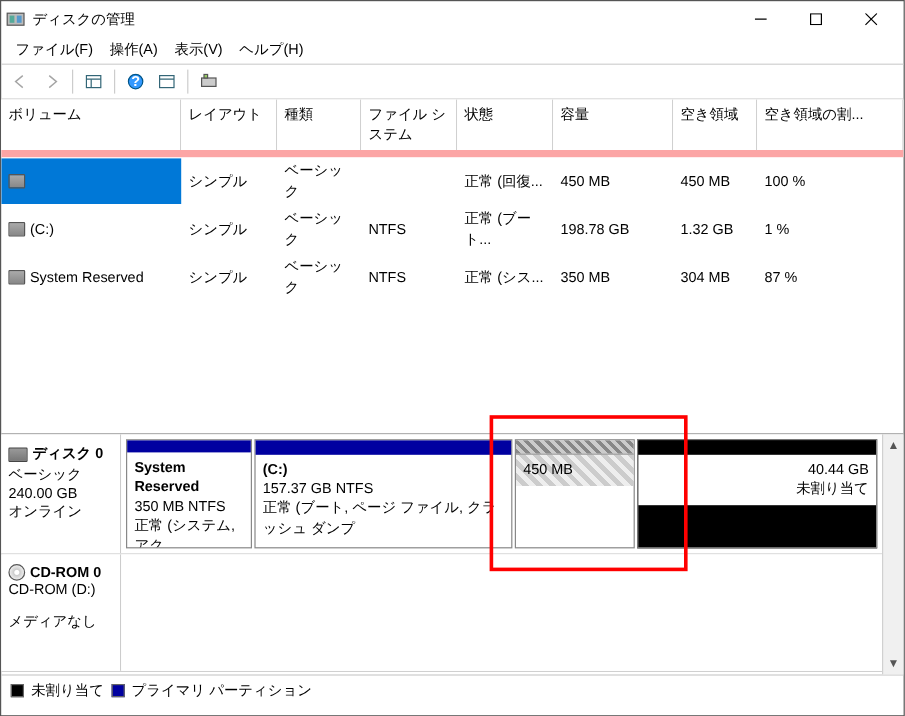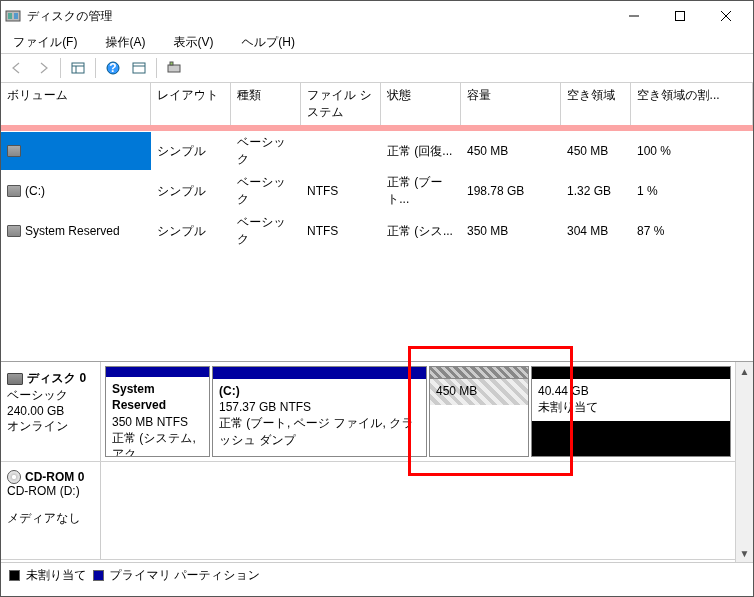--- a/index.html
+++ b/index.html
@@ -2,21 +2,21 @@
 <html><head>
 <meta charset="utf-8">
 <style>
 * { box-sizing: border-box; margin: 0; padding: 0; font-family: "Meiryo UI", "Yu Gothic UI", sans-serif; font-size: 12px; }
 body { background: #fff; width: 754px; height: 597px; overflow: hidden; border: 1px solid #555; position: relative; }
 .titlebar { height: 30px; display: flex; align-items: center; padding: 0 4px; }
 .titlebar .icon { width: 16px; height: 16px; margin-right: 6px; }
 .titlebar .title { flex: 1; }
 .winbtns { display: flex; }
 .winbtn { width: 46px; height: 30px; display: flex; align-items: center; justify-content: center; }
-.menubar { height: 22px; display: flex; align-items: center; padding: 0 6px; gap: 16px; }
+.menubar { height: 22px; display: flex; padding: 0 6px; gap: 2px; }
 .menuitem { padding: 2px 6px; }
 .toolbar { height: 30px; border-top: 1px solid #d0d0d0; border-bottom: 1px solid #d0d0d0; display: flex; align-items: center; padding: 0 4px; gap: 2px; }
 .tbtn { width: 24px; height: 24px; display: flex; align-items: center; justify-content: center; }
 .tbtn.disabled { opacity: 0.35; }
 .tsep { width: 1px; height: 20px; background: #ccc; margin: 0 3px; }
 .list { border-bottom: 1px solid #a0a0a0; }
 .listhdr { display: flex; background: #fff; border-bottom: 6px solid #fca5a5; justify-content: center; }
 .listhdr .col { border-right: 1px solid #d0d0d0; padding: 4px 6px; background: #fff; }
 .listbody { height: 230px; overflow: auto; }
 .row { display: flex; padding: 1px 0; }
@@ -214,21 +214,21 @@
             <div>正常 (ブート, ページ ファイル, クラッシュ ダンプ</div>
           </div>
         </div>
         <div class="part" style="width:100px;">
           <div class="stripe sel"></div>
           <div class="pbody hatched">
             <div class="pname"></div>
             <div>450 MB</div>
           </div>
         </div>
-        <div class="part unalloc" style="flex:1;">
+        <div class="part unalloc" style="flex:1;text-align:right;">
           <div class="stripe"></div>
           <div class="pbody">
             <div class="pname"></div>
             <div>40.44 GB</div>
             <div>未割り当て</div>
           </div>
         </div>
       </div>
     </div>
 

